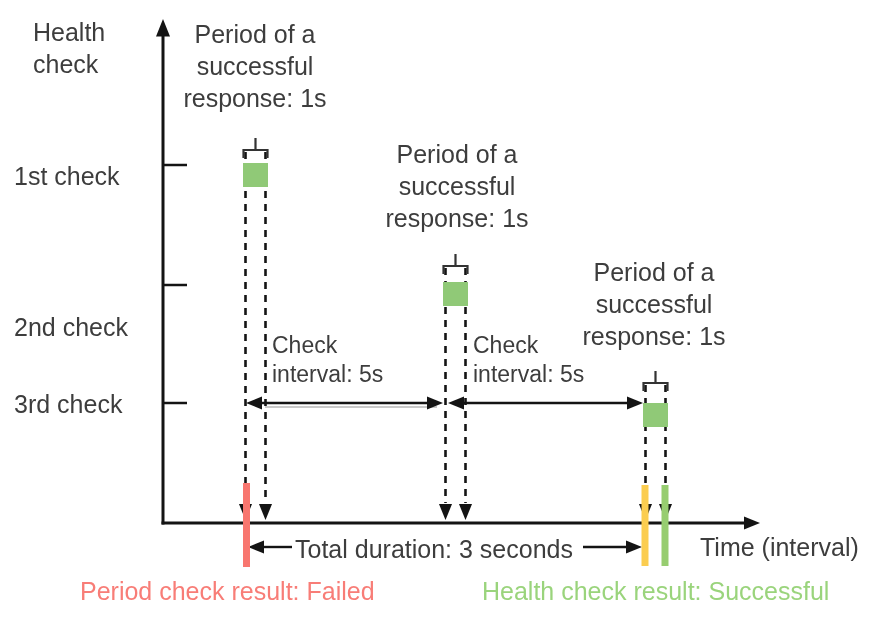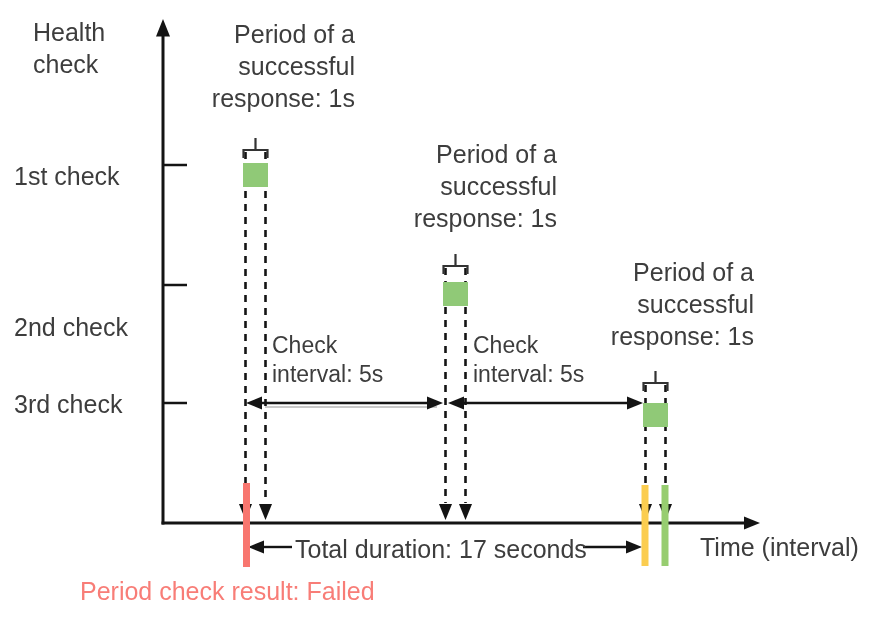--- a/index.html
+++ b/index.html
@@ -1,21 +1,21 @@
 <!DOCTYPE html>
 <html><head>
 <meta charset="utf-8">
 <style>
   html,body{margin:0;padding:0;background:#ffffff;}
   .stage{position:relative;width:874px;height:618px;background:#ffffff;overflow:hidden;
          font-family:"Liberation Sans",sans-serif;}
   svg{position:absolute;left:0;top:0;}
   .lbl{position:absolute;font-size:25px;line-height:32px;color:#3d3d3d;
        white-space:pre-line;}
-  .center{text-align:right;}
+  .center{text-align:center;}
   .small{font-size:23px;line-height:29px;}
   .nowrap{white-space:nowrap;}
   .red-text{color:#F87D77;}
   .green-text{color:#9AD47C;}
 </style>
 </head>
 <body>
 
 <div class="stage">
 
@@ -88,19 +88,20 @@
 response: 1s</div>
   <div class="lbl center" style="left:554px;top:256px;width:200px;">Period of a
 successful
 response: 1s</div>
 
   <div class="lbl small" style="left:272px;top:331px;">Check
 interval: 5s</div>
   <div class="lbl small" style="left:473px;top:331px;">Check
 interval: 5s</div>
 
-  <div class="lbl nowrap" style="left:295px;top:533px;">Total duration: 17 seconds</div>
+  <div class="lbl nowrap" style="left:295px;top:533px;">Total duration: 3 seconds</div>
 
   <div class="lbl nowrap" style="left:700px;top:531px;">Time (interval)</div>
 
   <div class="lbl nowrap red-text" style="left:80px;top:575px;">Period check result: Failed</div>
+  <div class="lbl nowrap green-text" style="left:482px;top:575px;">Health check result: Successful</div>
 
 </div>
 
 </body></html>

